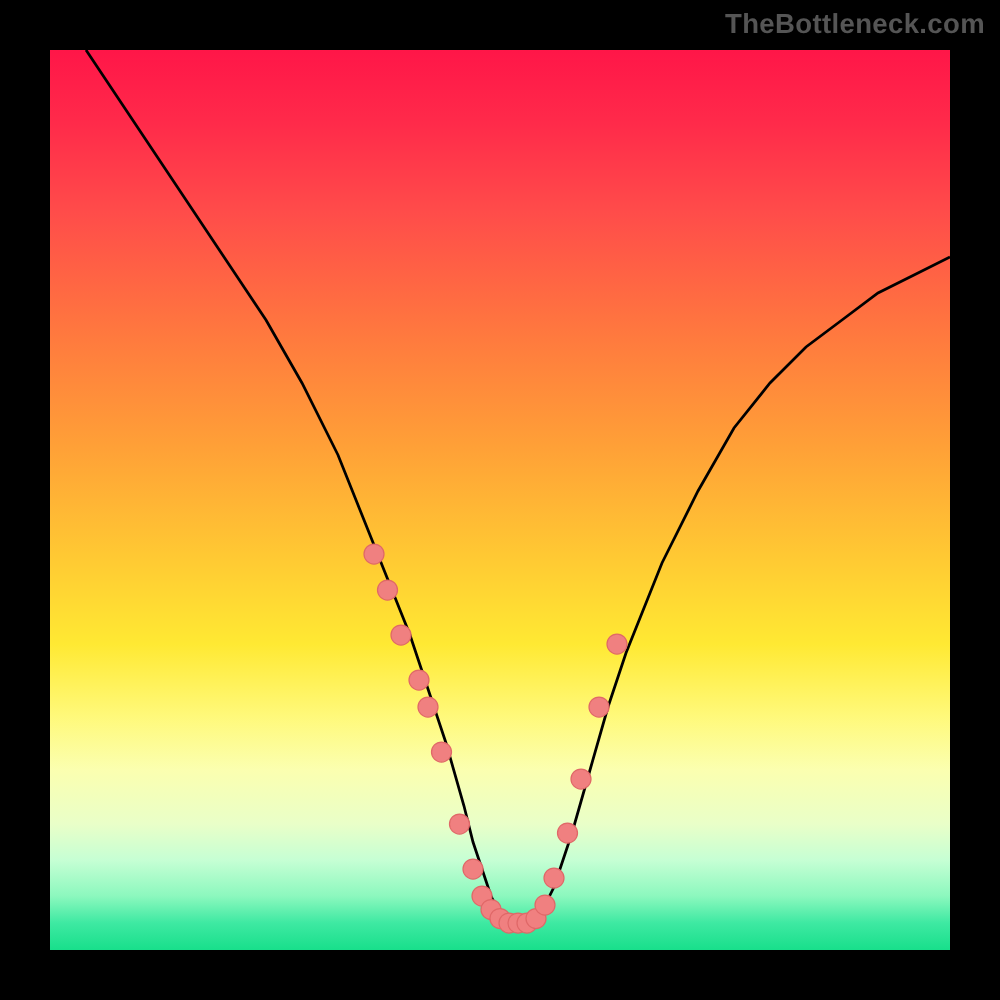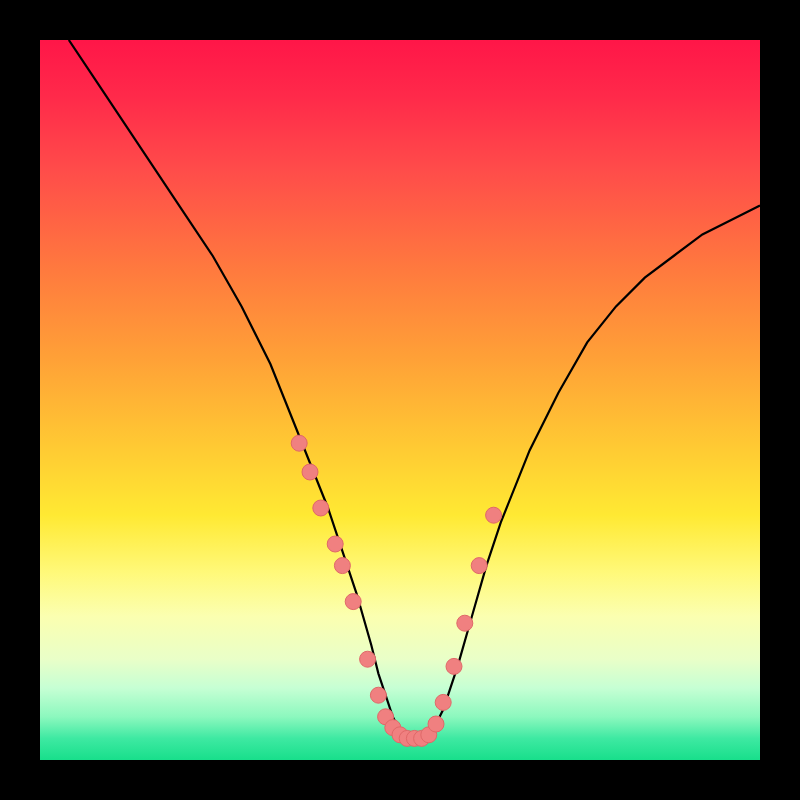--- a/index.html
+++ b/index.html
@@ -56,20 +56,21 @@
     left: 0;
     top: 0;
     width: 720px;
     height: 720px;
   }
 </style>
 </head>
 <body>
 
 <div class="frame">
+  <div class="watermark">TheBottleneck.com</div>
 
   <div class="plot-area">
     <svg class="curve" viewBox="0 0 720 720">
       <path id="curve-path" fill="none" stroke="#000000" stroke-width="2.2" d="M28.8 0.0 L57.6 43.2 L86.4 86.4 L115.2 129.6 L144.0 172.8 L172.8 216.0 L201.6 266.4 L230.4 324.0 L244.8 360.0 L259.2 396.0 L273.6 432.0 L288.0 468.0 L302.4 511.2 L316.8 554.4 L331.2 604.8 L338.4 633.6 L345.6 655.2 L352.8 676.8 L360.0 691.2 L367.2 698.4 L374.4 698.4 L388.8 698.4 L403.2 669.6 L417.6 626.4 L432.0 576.0 L446.4 525.6 L460.8 482.4 L489.6 410.4 L518.4 352.8 L547.2 302.4 L576.0 266.4 L604.8 237.6 L633.6 216.0 L662.4 194.4 L691.2 180.0 L720.0 165.6"></path>
       <g id="markers">
           <circle cx="259.2" cy="403.2" r="8" fill="#f08080" stroke="#e06868" stroke-width="1"></circle>
           <circle cx="270.0" cy="432.0" r="8" fill="#f08080" stroke="#e06868" stroke-width="1"></circle>
           <circle cx="280.8" cy="468.0" r="8" fill="#f08080" stroke="#e06868" stroke-width="1"></circle>
           <circle cx="295.2" cy="504.0" r="8" fill="#f08080" stroke="#e06868" stroke-width="1"></circle>
           <circle cx="302.4" cy="525.6" r="8" fill="#f08080" stroke="#e06868" stroke-width="1"></circle>

